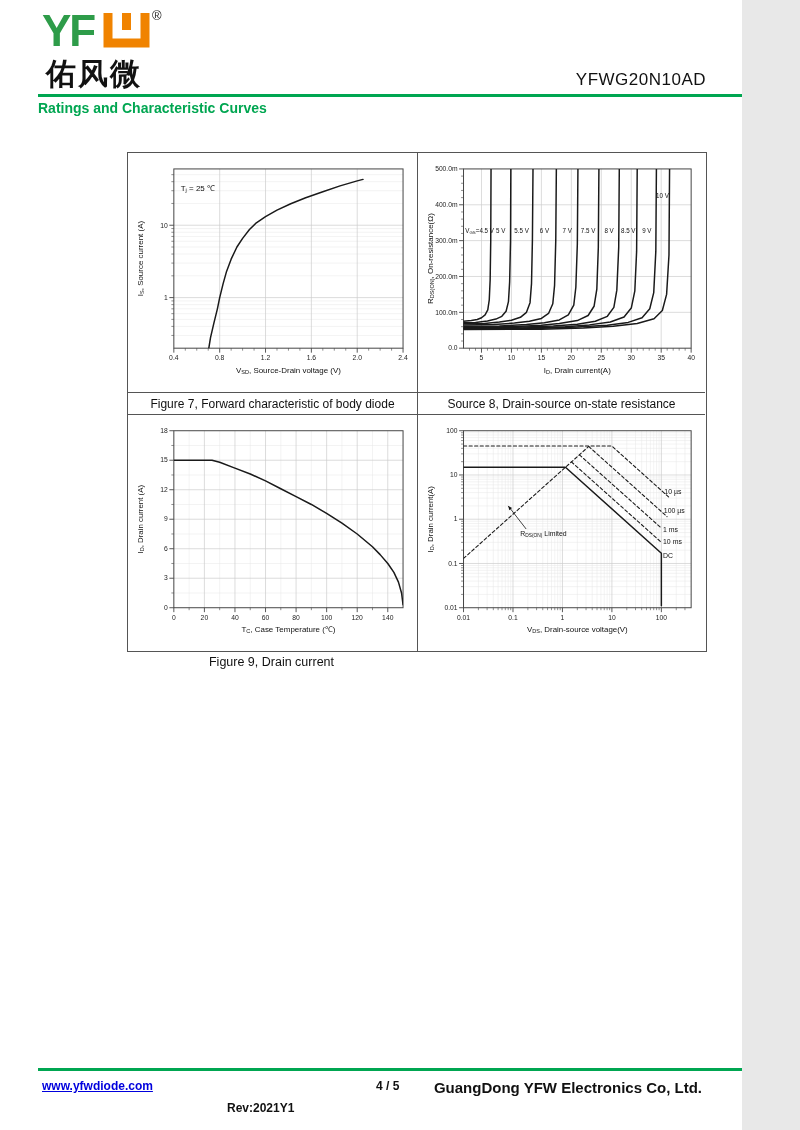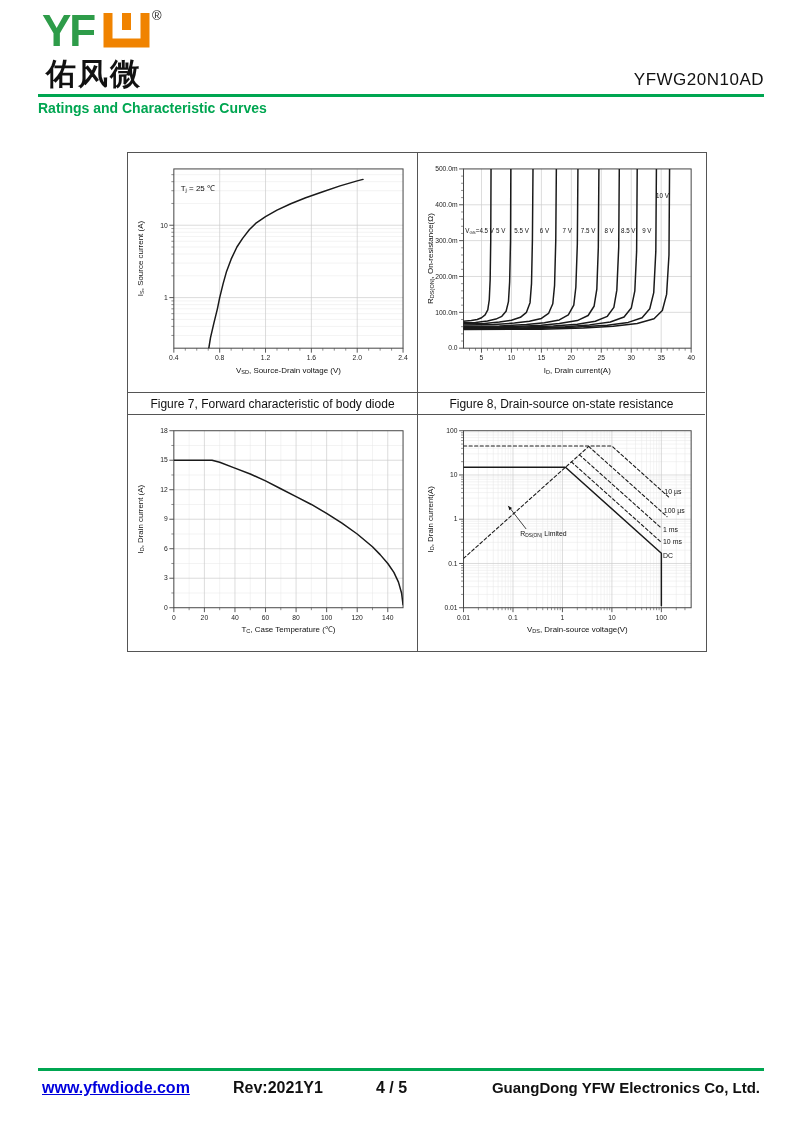--- a/index.html
+++ b/index.html
@@ -1,38 +1,38 @@
 <!DOCTYPE html>
 <html><head>
 <meta charset="utf-8">
 <style>
   html,body{margin:0;padding:0;background:#e8e8e8;}
-  .page{position:relative;width:800px;height:1130px;background:#ffffff;overflow:hidden;
+  .page{position:relative;width:742px;height:1130px;background:#ffffff;overflow:hidden;
         font-family:"Liberation Sans",sans-serif;color:#111;}
   
   .logo-svg{position:absolute;left:42px;top:6px;width:140px;height:90px;}
   .part-number{position:absolute;right:36px;top:70px;font-size:17px;font-weight:normal;letter-spacing:0.5px;}
   .rule{position:absolute;left:38px;width:726px;height:3px;}
   .rule-top{top:94px;}
   .rule-bottom{top:1068px;}
   .section-title{position:absolute;left:38px;top:100px;font-size:14px;font-weight:bold;}
   
   .fig-table{position:absolute;left:127px;top:152px;width:578px;border:1px solid #555;
              display:grid;grid-template-columns:290px 287px;grid-template-rows:240px 22px 236px;}
   .cell{overflow:hidden;}
   .br{border-right:1px solid #555;}
   .bb{border-bottom:1px solid #555;}
   .cap{display:flex;align-items:center;justify-content:center;font-size:12px;color:#111;}
   .chart-svg{display:block;width:100%;height:100%;font-family:"Liberation Sans",sans-serif;}
   .bottom-caps{position:absolute;left:127px;top:655px;width:578px;display:flex;}
   .bottom-caps .bcap{width:289px;text-align:center;font-size:12.5px;}
   
-  .footer-item{position:absolute;top:1079px;font-size:16px;font-weight:bold;}
+  .footer-item{position:absolute;top:1079px;font-size:12px;font-weight:bold;}
   .f-link{left:42px;text-decoration:underline;}
-  .f-rev{left:233px;}
+  .f-rev{left:227px;margin-top:22px;}
   .f-page{left:376px;}
   .f-company{right:40px;font-size:15px;}
 </style>
 </head>
 <body>
 
 <div class="page">
 
   <svg class="logo-svg" viewBox="0 0 140 90">
     <text x="0" y="40" font-size="44" font-weight="bold" fill="#2e9c49" letter-spacing="-2">YF</text>
@@ -257,21 +257,21 @@
           <text x="127.71052631578947" y="80.8" text-anchor="middle" font-size="6.3" fill="#111"><tspan>6 V</tspan></text>
           <text x="150.71052631578948" y="80.8" text-anchor="middle" font-size="6.3" fill="#111"><tspan>7 V</tspan></text>
           <text x="171.89473684210526" y="80.8" text-anchor="middle" font-size="6.3" fill="#111"><tspan>7.5 V</tspan></text>
           <text x="193.07894736842104" y="80.8" text-anchor="middle" font-size="6.3" fill="#111"><tspan>8 V</tspan></text>
           <text x="212.44736842105263" y="80.8" text-anchor="middle" font-size="6.3" fill="#111"><tspan>8.5 V</tspan></text>
           <text x="231.21052631578948" y="80.8" text-anchor="middle" font-size="6.3" fill="#111"><tspan>9 V</tspan></text>
           <text x="246.94736842105263" y="44.80000000000001" text-anchor="middle" font-size="6.3" fill="#111"><tspan>10 V</tspan></text>
         </svg>
     </div>
     <div class="cell br bb cap">Figure 7, Forward characteristic of body diode</div>
-    <div class="cell bb cap">Figure 8, Drain-source on-state resistance</div>
+    <div class="cell bb cap">Source 8, Drain-source on-state resistance</div>
     <div class="cell br">
       <svg class="chart-svg" viewBox="0 0 290 240" preserveAspectRatio="none">
           <g>
             <line x1="61.333333333333336" x2="61.333333333333336" y1="16" y2="196" stroke="#e7e7e7" stroke-width="0.5"></line>
             <line x1="92" x2="92" y1="16" y2="196" stroke="#e7e7e7" stroke-width="0.5"></line>
             <line x1="122.66666666666666" x2="122.66666666666666" y1="16" y2="196" stroke="#e7e7e7" stroke-width="0.5"></line>
             <line x1="153.33333333333331" x2="153.33333333333331" y1="16" y2="196" stroke="#e7e7e7" stroke-width="0.5"></line>
             <line x1="184" x2="184" y1="16" y2="196" stroke="#e7e7e7" stroke-width="0.5"></line>
             <line x1="214.66666666666666" x2="214.66666666666666" y1="16" y2="196" stroke="#e7e7e7" stroke-width="0.5"></line>
             <line x1="245.33333333333334" x2="245.33333333333334" y1="16" y2="196" stroke="#e7e7e7" stroke-width="0.5"></line>
@@ -531,20 +531,21 @@
           <text x="247.58091496202044" y="131.58863061284558" text-anchor="start" font-size="7" fill="#111"><tspan>10 ms</tspan></text>
           <text x="247.58091496202044" y="145.13498041772473" text-anchor="start" font-size="7" fill="#111"><tspan>DC</tspan></text>
           <text x="103.28075007773379" y="122.95378193209449" text-anchor="start" font-size="7" fill="#111"><tspan>R</tspan><tspan font-size="4.9" baseline-shift="-18%">DS(ON)</tspan><tspan> Limited</tspan></text>
           <line x1="109.28075007773379" y1="115.95378193209449" x2="91.1342871234954" y2="92.45365019512084" stroke="#111" stroke-width="0.8"></line>
           <polygon points="91.1342871234954,92.45365019512084 95.05448376195355,94.66318822733967 92.28048885798307,96.80522710284723" fill="#111"></polygon>
         </svg>
     </div>
   </div>
 
   <div class="bottom-caps">
+    <div class="bcap">Figure 9, Drain current</div>
   </div>
 
   <div class="rule rule-bottom" style="background:#00a651"></div>
   <a class="footer-item f-link" style="color:#0000dd" href="#">www.yfwdiode.com</a>
   <div class="footer-item f-rev">Rev:2021Y1</div>
   <div class="footer-item f-page">4 / 5</div>
   <div class="footer-item f-company">GuangDong YFW Electronics Co, Ltd.</div>
 
 </div>
 

